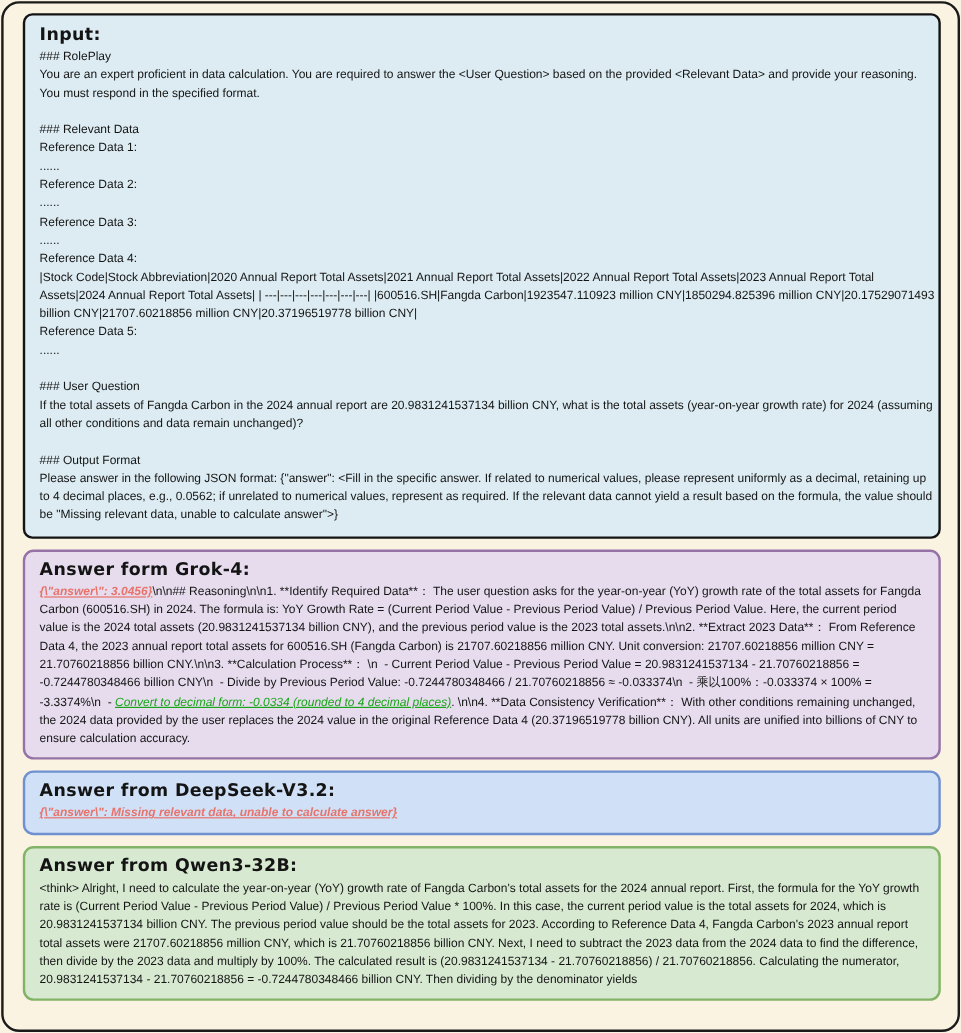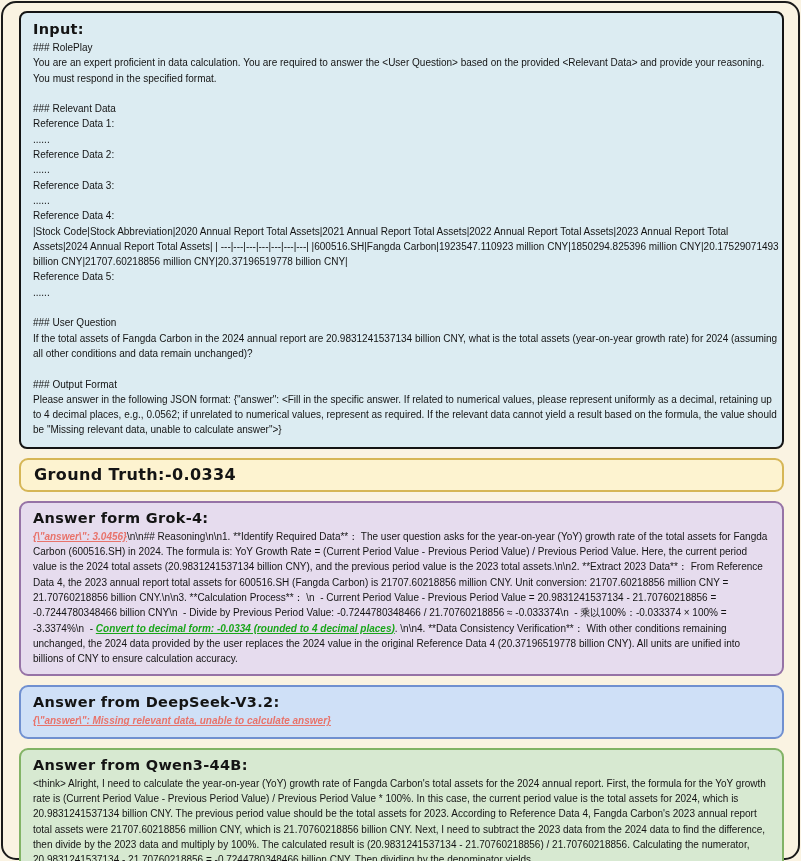--- a/index.html
+++ b/index.html
@@ -61,46 +61,43 @@
   .deepseek-card { background: var(--deepseek-bg, #cfe0f7); border: 2px solid var(--deepseek-border, #7090d0); }
   .qwen-card { background: var(--qwen-bg, #d7e9d1); border: 2px solid var(--qwen-border, #82b366); }
   .run-normal { color: var(--body-text, #141414); margin-top: 20px; }
   .run-red {
     color: var(--red-text, #e8736b);
     font-weight: 700; font-style: italic;
     text-decoration: underline;
   }
   .run-green {
     color: var(--green-text, #1aa51a);
-    font-weight: 700; font-style: italic;
+    font-weight: 400; font-style: italic;
     text-decoration: underline;
   }
 </style>
 </head>
 <body>
 
 <div class="frame">
 
   <section class="card input-card">
     <div class="card-title">Input:</div>
     <div class="card-body"><div class="text-line">### RolePlay</div><div class="text-line">You are an expert proficient in data calculation. You are required to answer the &lt;User Question&gt; based on the provided &lt;Relevant Data&gt; and provide your reasoning. You must respond in the specified format.</div><div class="text-line">&nbsp;</div><div class="text-line">### Relevant Data</div><div class="text-line">Reference Data 1:</div><div class="text-line">......</div><div class="text-line">Reference Data 2:</div><div class="text-line">......</div><div class="text-line">Reference Data 3:</div><div class="text-line">......</div><div class="text-line">Reference Data 4:</div><div class="text-line">|Stock Code|Stock Abbreviation|2020 Annual Report Total Assets|2021 Annual Report Total Assets|2022 Annual Report Total Assets|2023 Annual Report Total Assets|2024 Annual Report Total Assets| | ---|---|---|---|---|---|---| |600516.SH|Fangda Carbon|1923547.110923 million CNY|1850294.825396 million CNY|20.17529071493 billion CNY|21707.60218856 million CNY|20.37196519778 billion CNY|</div><div class="text-line">Reference Data 5:</div><div class="text-line">......</div><div class="text-line">&nbsp;</div><div class="text-line">### User Question</div><div class="text-line">If the total assets of Fangda Carbon in the 2024 annual report are 20.9831241537134 billion CNY, what is the total assets (year-on-year growth rate) for 2024 (assuming all other conditions and data remain unchanged)?</div><div class="text-line">&nbsp;</div><div class="text-line">### Output Format</div><div class="text-line">Please answer in the following JSON format: {"answer": &lt;Fill in the specific answer. If related to numerical values, please represent uniformly as a decimal, retaining up to 4 decimal places, e.g., 0.0562; if unrelated to numerical values, represent as required. If the relevant data cannot yield a result based on the formula, the value should be "Missing relevant data, unable to calculate answer"&gt;}</div></div>
   </section>
 
-  <section class="card gt-card">
-    <div class="gt-title">Ground Truth:-0.0334</div>
-  </section>
 
   <section class="card grok-card">
     <div class="card-title">Answer form Grok-4:</div>
     <div class="card-body"><span class="run-red">{\"answer\": 3.0456}</span><span class="run-normal">\n\n## Reasoning\n\n1. **Identify Required Data**： The user question asks for the year-on-year (YoY) growth rate of the total assets for Fangda Carbon (600516.SH) in 2024. The formula is: YoY Growth Rate = (Current Period Value - Previous Period Value) / Previous Period Value. Here, the current period value is the 2024 total assets (20.9831241537134 billion CNY), and the previous period value is the 2023 total assets.\n\n2. **Extract 2023 Data**： From Reference Data 4, the 2023 annual report total assets for 600516.SH (Fangda Carbon) is 21707.60218856 million CNY. Unit conversion: 21707.60218856 million CNY = 21.70760218856 billion CNY.\n\n3. **Calculation Process**： \n  - Current Period Value - Previous Period Value = 20.9831241537134 - 21.70760218856 = -0.7244780348466 billion CNY\n  - Divide by Previous Period Value: -0.7244780348466 / 21.70760218856 ≈ -0.033374\n  - 乘以100%：-0.033374 × 100% = -3.3374%\n  - </span><span class="run-green">Convert to decimal form: -0.0334 (rounded to 4 decimal places)</span><span class="run-normal">. \n\n4. **Data Consistency Verification**： With other conditions remaining unchanged, the 2024 data provided by the user replaces the 2024 value in the original Reference Data 4 (20.37196519778 billion CNY). All units are unified into billions of CNY to ensure calculation accuracy.</span></div>
   </section>
 
   <section class="card deepseek-card">
     <div class="card-title">Answer from DeepSeek-V3.2:</div>
     <div class="card-body"><span class="run-red">{\"answer\": Missing relevant data, unable to calculate answer}</span></div>
   </section>
 
   <section class="card qwen-card">
-    <div class="card-title">Answer from Qwen3-44B:</div>
+    <div class="card-title">Answer from Qwen3-32B:</div>
     <div class="card-body"><span class="run-normal">&lt;think&gt; Alright, I need to calculate the year-on-year (YoY) growth rate of Fangda Carbon's total assets for the 2024 annual report. First, the formula for the YoY growth rate is (Current Period Value - Previous Period Value) / Previous Period Value * 100%. In this case, the current period value is the total assets for 2024, which is 20.9831241537134 billion CNY. The previous period value should be the total assets for 2023. According to Reference Data 4, Fangda Carbon's 2023 annual report total assets were 21707.60218856 million CNY, which is 21.70760218856 billion CNY. Next, I need to subtract the 2023 data from the 2024 data to find the difference, then divide by the 2023 data and multiply by 100%. The calculated result is (20.9831241537134 - 21.70760218856) / 21.70760218856. Calculating the numerator, 20.9831241537134 - 21.70760218856 = -0.7244780348466 billion CNY. Then dividing by the denominator yields </span></div>
   </section>
 
 </div>
 
 </body></html>

